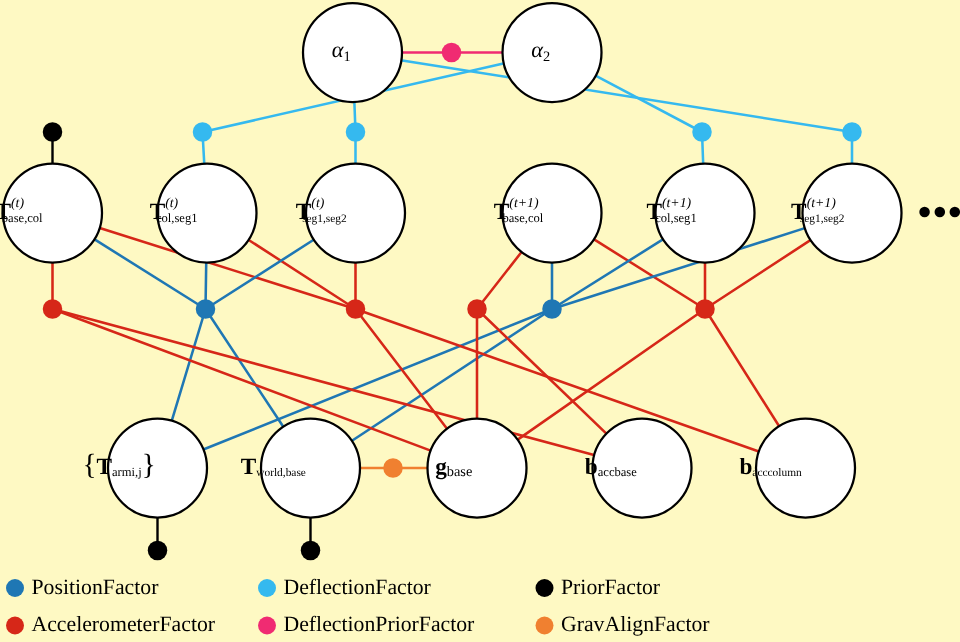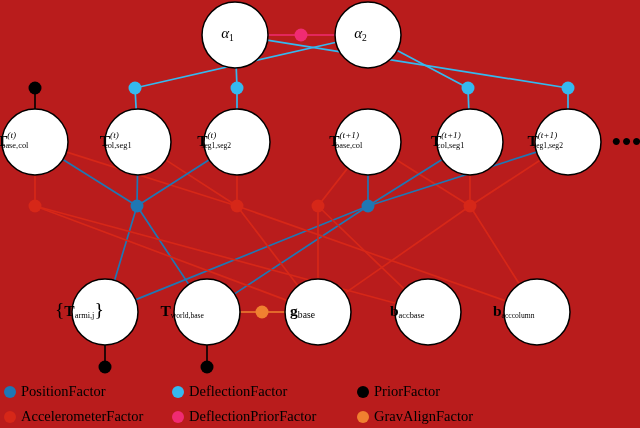--- a/index.html
+++ b/index.html
@@ -4,21 +4,21 @@
 <style>
   html, body {
     margin: 0;
     padding: 0;
     background: #ffffff;
   }
   #root {
     position: relative;
     width: 640px;
     height: 428px;
-    background: #b91c1c;
+    background: #fef9c3;
     font-family: "Liberation Serif", serif;
     overflow: hidden;
   }
   #graph-svg {
     position: absolute;
     left: 0;
     top: 0;
     width: 640px;
     height: 428px;
   }

